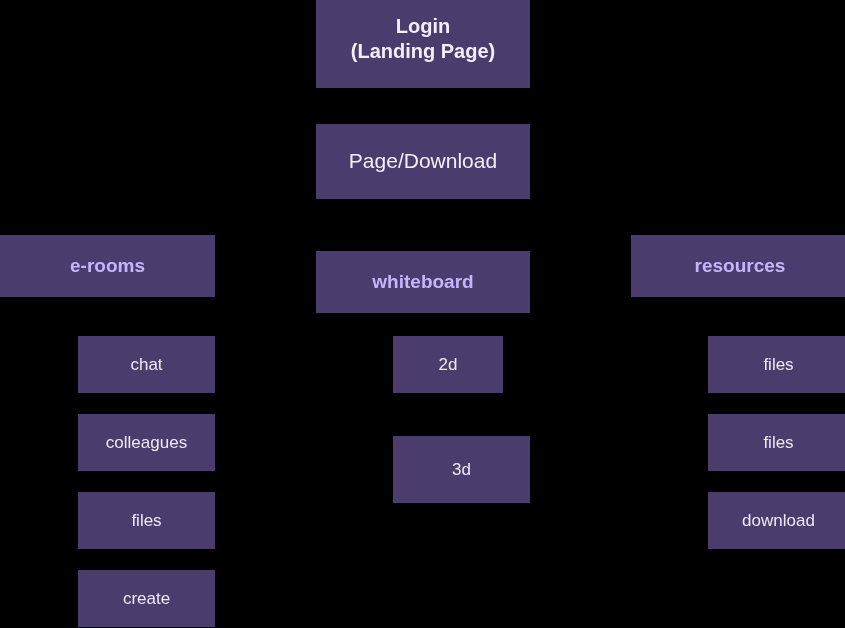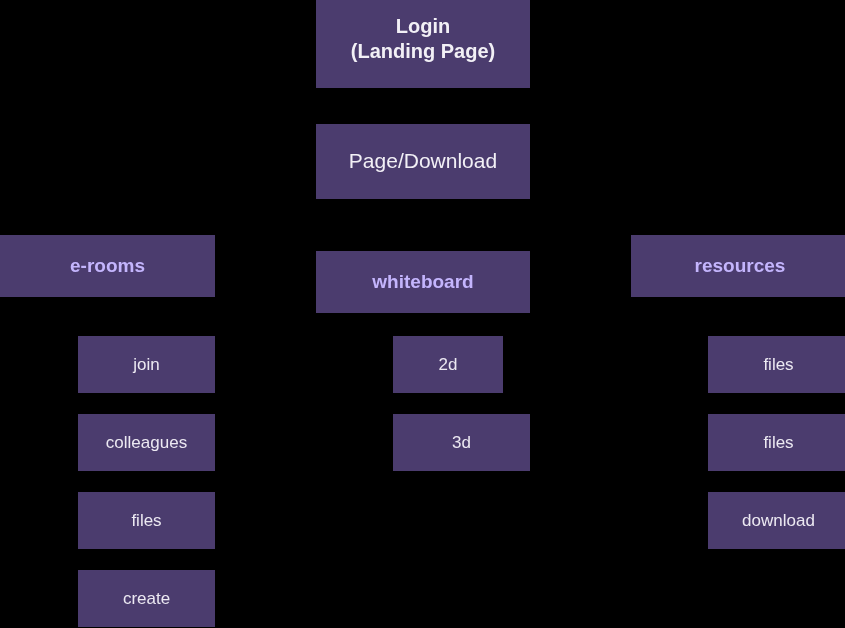--- a/index.html
+++ b/index.html
@@ -77,36 +77,36 @@
 
   <div class="node node-section" style="left:316px; top:235px; width:214px; height:62px;margin-top:16px;">
     <span>whiteboard</span>
   </div>
 
   <div class="node node-section" style="left:631px; top:235px; width:218px; height:62px;">
     <span>resources</span>
   </div>
 
   <div class="node node-leaf" style="left:78px; top:336px; width:137px; height:57px;">
-    <span>join</span>
+    <span>chat</span>
   </div>
   <div class="node node-leaf" style="left:78px; top:414px; width:137px; height:57px;">
     <span>colleagues</span>
   </div>
   <div class="node node-leaf" style="left:78px; top:492px; width:137px; height:57px;">
     <span>files</span>
   </div>
   <div class="node node-leaf" style="left:78px; top:570px; width:137px; height:57px;">
     <span>create</span>
   </div>
 
   <div class="node node-leaf" style="left:393px; top:336px; width:110px; height:57px;">
     <span>2d</span>
   </div>
-  <div class="node node-leaf" style="left:393px; top:414px; width:137px; height:57px;">
+  <div class="node node-leaf" style="left:393px; top:436px; width:137px; height:67px;">
     <span>3d</span>
   </div>
 
   <div class="node node-leaf" style="left:708px; top:336px; width:141px; height:57px;">
     <span>files</span>
   </div>
   <div class="node node-leaf" style="left:708px; top:414px; width:141px; height:57px;">
     <span>files</span>
   </div>
   <div class="node node-leaf" style="left:708px; top:492px; width:141px; height:57px;">

